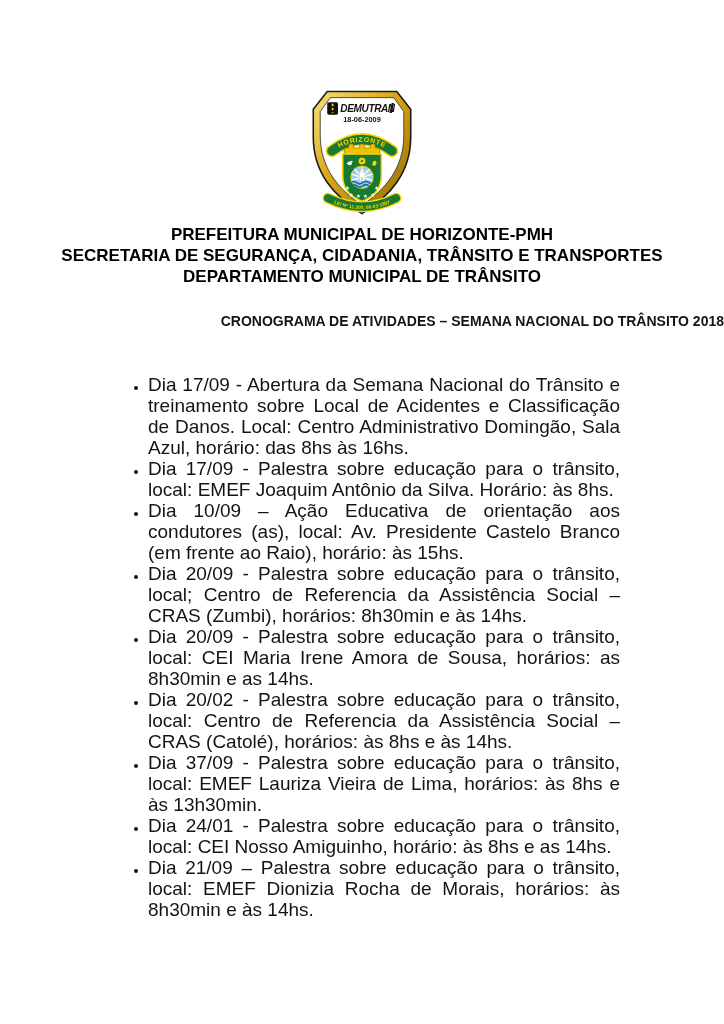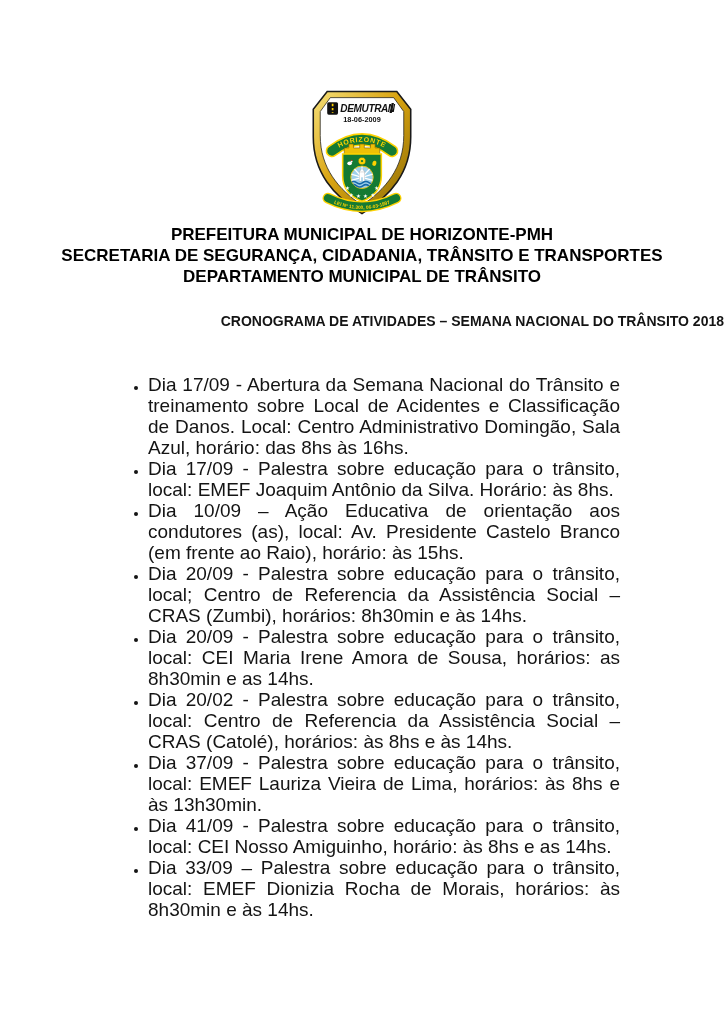--- a/index.html
+++ b/index.html
@@ -159,17 +159,17 @@
   <div class="doc-title">CRONOGRAMA DE ATIVIDADES – SEMANA NACIONAL DO TRÂNSITO 2018</div>
 
   <ul class="schedule">
     <li>Dia 17/09 - Abertura da Semana Nacional do Trânsito e  treinamento sobre Local de Acidentes e Classificação de Danos. Local: Centro Administrativo Domingão, Sala Azul, horário: das 8hs às 16hs.</li>
     <li>Dia 17/09 - Palestra sobre educação para o trânsito, local:  EMEF Joaquim Antônio da Silva. Horário: às 8hs.</li>
     <li>Dia 10/09 – Ação Educativa de orientação aos condutores (as), local: Av. Presidente Castelo Branco (em frente ao Raio), horário: às 15hs.</li>
     <li>Dia 20/09 - Palestra sobre educação para o trânsito, local; Centro de Referencia da Assistência Social – CRAS (Zumbi), horários: 8h30min e às 14hs.</li>
     <li>Dia 20/09 - Palestra sobre educação para o trânsito, local:  CEI Maria Irene Amora de Sousa, horários: as 8h30min e as 14hs.</li>
     <li>Dia 20/02 - Palestra sobre educação para o trânsito, local: Centro de Referencia da Assistência Social – CRAS (Catolé), horários: às 8hs e às 14hs.</li>
     <li>Dia 37/09 - Palestra sobre educação para o trânsito, local: EMEF Lauriza Vieira de Lima, horários: às 8hs e às 13h30min.</li>
-    <li>Dia 41/09 - Palestra sobre educação para o trânsito, local: CEI Nosso Amiguinho, horário: às 8hs e as 14hs.</li>
-    <li>Dia 33/09 – Palestra sobre educação para o trânsito, local: EMEF Dionizia Rocha de Morais, horários: às 8h30min e às 14hs.</li>
+    <li>Dia 24/01 - Palestra sobre educação para o trânsito, local: CEI Nosso Amiguinho, horário: às 8hs e as 14hs.</li>
+    <li>Dia 21/09 – Palestra sobre educação para o trânsito, local: EMEF Dionizia Rocha de Morais, horários: às 8h30min e às 14hs.</li>
   </ul>
 
 </div>
 
 </body></html>

